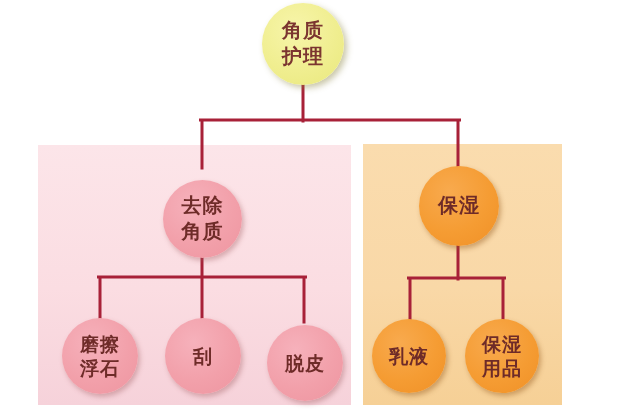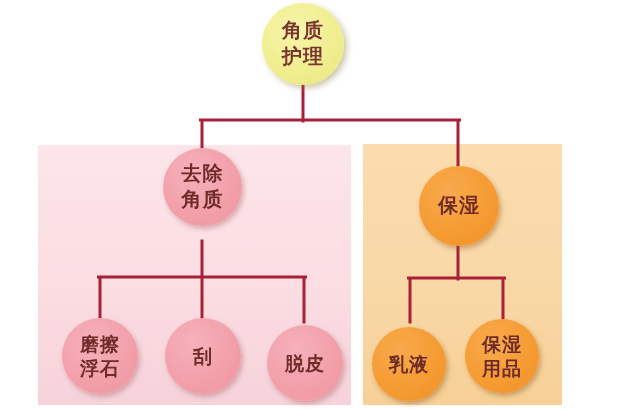--- a/index.html
+++ b/index.html
@@ -57,28 +57,28 @@
 
   .node-pink {
     background: radial-gradient(circle at 38% 32%, #f6b1bb 0%, #f2a0aa 55%, #ee95a0 100%);
     box-shadow: 2px 3px 5px rgba(160, 90, 95, 0.4);
   }
   .node-orange {
     background: radial-gradient(circle at 38% 32%, #f8aa4e 0%, #f59c33 55%, #f09026 100%);
     box-shadow: 2px 3px 5px rgba(150, 92, 32, 0.45);
   }
 
-  .node-exfoliate { left: 163px; top: 148px; width: 79px; height: 78px; font-size: 20px; }
+  .node-exfoliate { left: 163px; top: 180px; width: 79px; height: 78px; font-size: 20px; }
   .node-moisturize { left: 419px; top: 166px; width: 80px; height: 80px; font-size: 20px; }
 
   .node-leaf { font-size: 19px; }
   .node-pumice  { left: 62px;  top: 318px; width: 76px; height: 76px; }
   .node-scrape  { left: 165px; top: 318px; width: 76px; height: 76px; }
   .node-peel    { left: 267px; top: 325px; width: 76px; height: 76px; }
-  .node-lotion  { left: 372px; top: 327px; width: 74px; height: 74px; }
+  .node-lotion  { left: 372px; top: 319px; width: 74px; height: 74px; }
   .node-products{ left: 465px; top: 319px; width: 74px; height: 74px; }
 </style>
 </head>
 <body>
 
 <div class="canvas">
 
   <div class="panel panel-left"></div>
   <div class="panel panel-right"></div>
 

